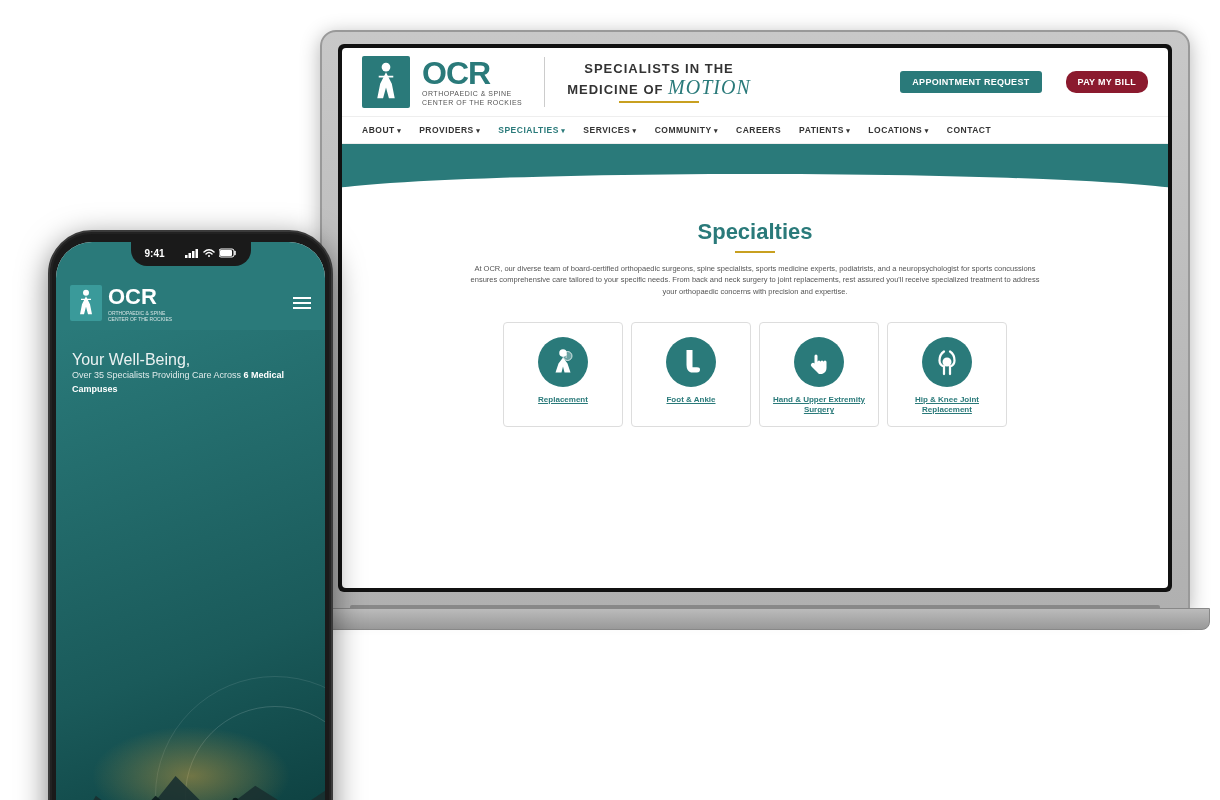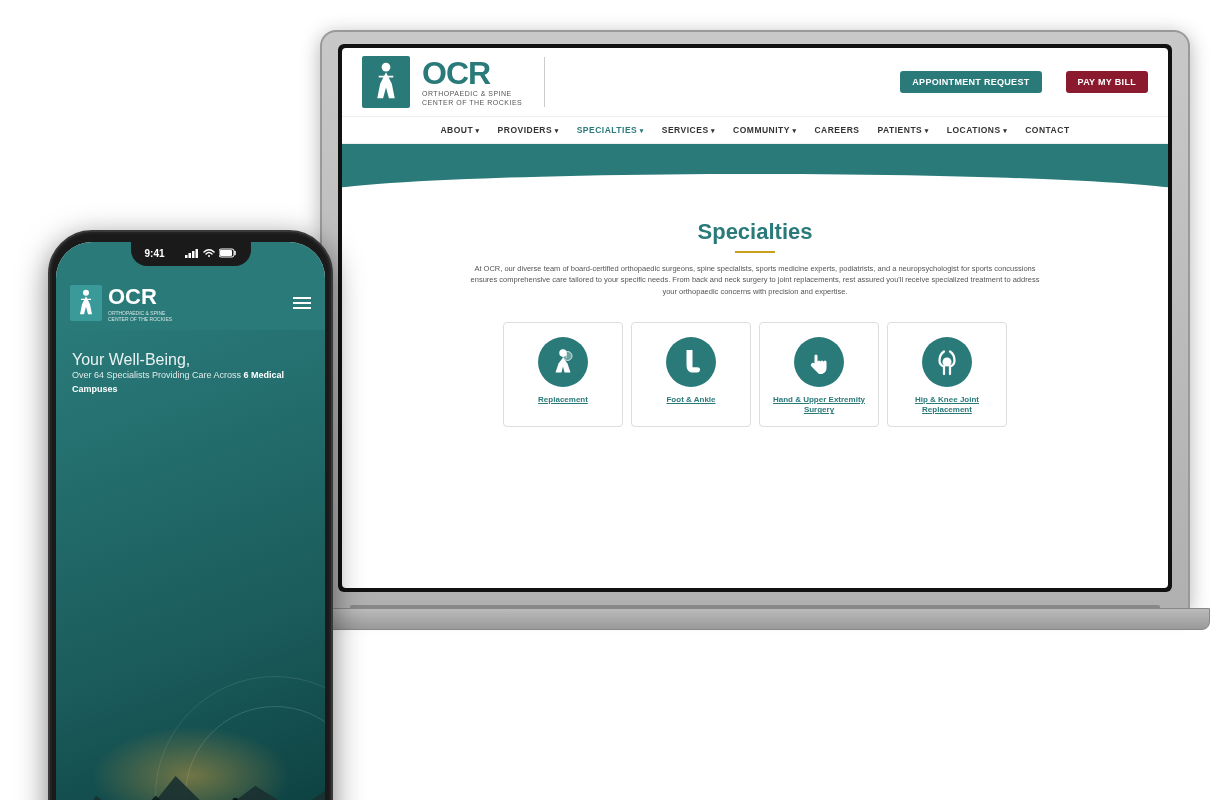--- a/index.html
+++ b/index.html
@@ -200,33 +200,33 @@
       border: none;
       cursor: pointer;
       text-transform: uppercase;
       letter-spacing: 0.3px;
     }
 
     .btn-pay {
       background: #8b1a2e;
       color: white;
       padding: 6px 12px;
-      border-radius: 3px;
+      border-radius: 10px;
       font-size: 9px;
       font-weight: 700;
       border: none;
       cursor: pointer;
       text-transform: uppercase;
       letter-spacing: 0.3px;
     }
 
     .site-nav {
       display: flex;
       align-items: center;
-      justify-content: center;
+      justify-content: flex-start;
       gap: 18px;
       padding: 8px 20px;
       border-bottom: 1px solid #eee;
     }
 
     .nav-item {
       font-size: 8.5px;
       font-weight: 700;
       color: #333;
       text-transform: uppercase;
@@ -588,20 +588,27 @@
                   </svg>
                 </div>
                 <div class="logo-text-area">
                   <span class="logo-ocr">OCR</span>
                   <span class="logo-sub">
                     <span>ORTHOPAEDIC &amp; SPINE</span><br>
                     <span>CENTER OF THE ROCKIES</span>
                   </span>
                 </div>
                 <div class="logo-divider"></div>
+                <div class="tagline">
+                  <div class="tagline-top">SPECIALISTS IN THE</div>
+                  <div class="tagline-bottom">
+                    <span>MEDICINE OF</span> <span class="tagline-motion">motion</span>
+                  </div>
+                  <div class="tagline-underline"></div>
+                </div>
               </div>
               <div class="header-buttons">
                 <button class="btn-appointment">Appointment Request</button>
                 <button class="btn-pay">Pay My Bill</button>
               </div>
             </div>
 
             <div class="site-nav">
               <span class="nav-item has-arrow">ABOUT</span>
               <span class="nav-item has-arrow">PROVIDERS</span>
@@ -731,21 +738,21 @@
         </div>
 
         <div class="phone-hero">
           <div class="phone-hero-circle1"></div>
           <div class="phone-hero-circle2"></div>
           <div class="phone-hero-glow"></div>
 
           <div class="phone-hero-text">
             <div class="phone-well-being">Your Well-Being,</div>
             <div class="phone-over">
-              <span>Over 64 Specialists Providing Care Across </span><strong>6 Medical Campuses</strong>
+              <span>Over 35 Specialists Providing Care Across </span><strong>6 Medical Campuses</strong>
             </div>
           </div>
 
           <svg class="hikers-svg" viewBox="0 0 270 120" style="position:absolute;bottom:0;left:0;">
             <defs>
               <linearGradient id="skyGrad" x1="0" y1="0" x2="0" y2="1">
                 <stop offset="0%" stop-color="#ff9530" stop-opacity="0.6"></stop>
                 <stop offset="100%" stop-color="#ff6010" stop-opacity="0.8"></stop>
               </linearGradient>
             </defs>

